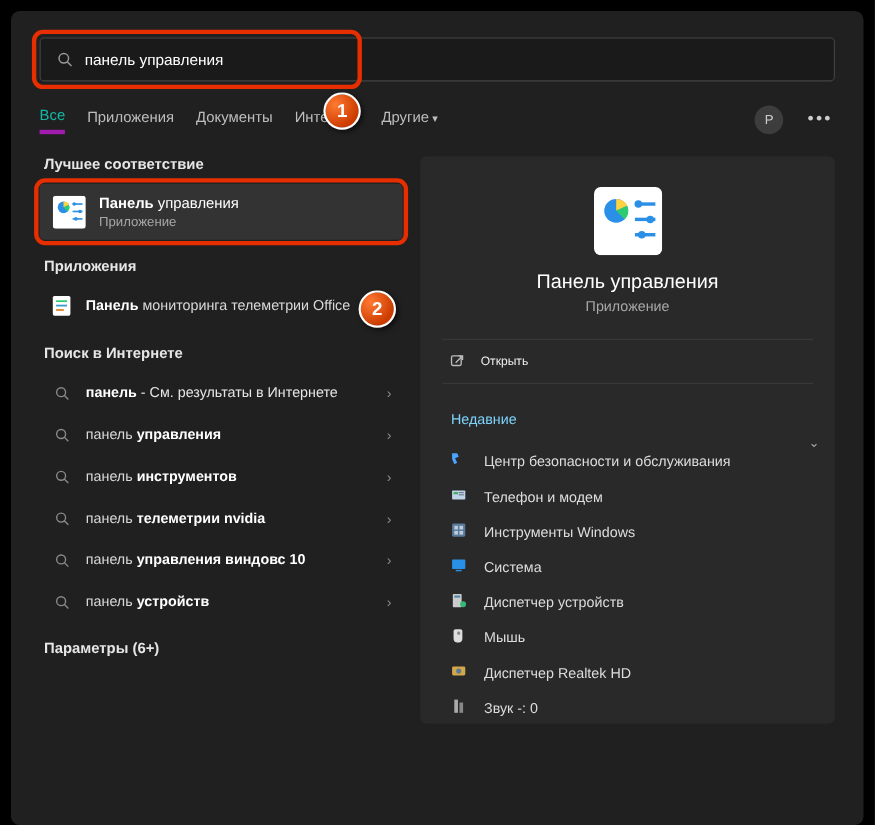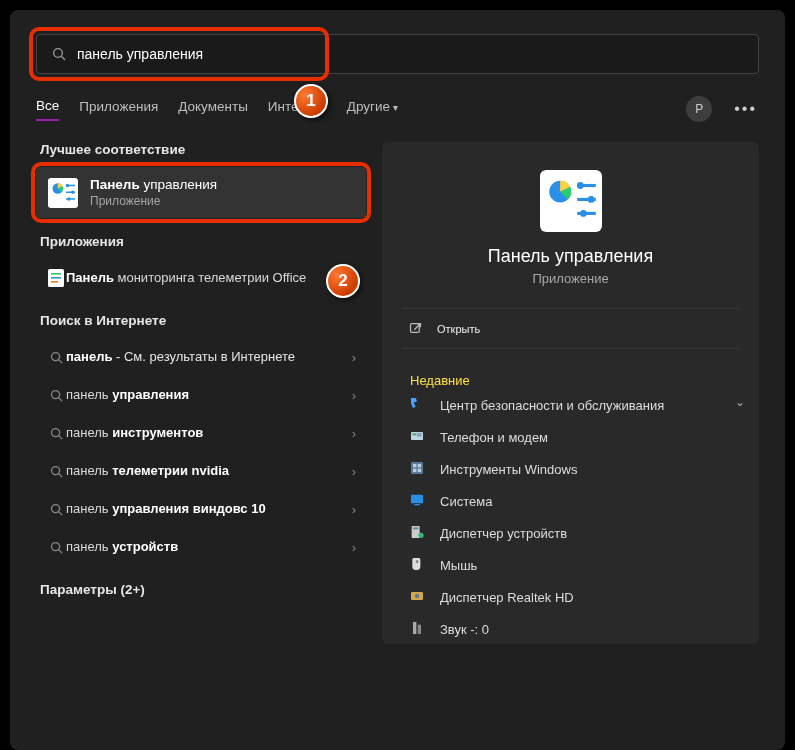--- a/index.html
+++ b/index.html
@@ -7,53 +7,53 @@
 .panel { position:absolute; top:10px; left:10px; right:10px; bottom:0; background:#202020; border-radius:8px; padding:24px 26px 0; }
 
 .search-wrap { position:relative; margin-bottom:22px; }
 .search-box { display:flex; align-items:center; gap:10px; background:#1a1a1a; border:1px solid #444; border-radius:4px; height:40px; padding:0 14px; }
 .search-box svg { width:16px; height:16px; flex:none; }
 .search-input { flex:1; border:0; background:transparent; color:#fff; font-size:14px; outline:none; }
 .hl-search { position:absolute; top:-7px; left:-7px; width:300px; height:54px; border:4px solid #e62e00; border-radius:10px; pointer-events:none; }
 
 .tabs { display:flex; align-items:center; gap:20px; font-size:13.5px; color:#bdbdbd; margin-bottom:20px; }
 .tab { cursor:pointer; padding-bottom:6px; }
-.tab.active { color:#ffffff; border-bottom:2px solid #a21caf; }
+.tab.active { color:#14b8a6; border-bottom:4px solid #a21caf; }
 .tab .chev { font-size:10px; margin-left:3px; }
 .tabs-spacer { flex:1; }
 .avatar { width:26px; height:26px; border-radius:50%; background:#3d3d3d; color:#ccc; font-size:12px; display:flex; align-items:center; justify-content:center; cursor:pointer; }
 .more-btn { color:#ccc; font-size:16px; cursor:pointer; letter-spacing:2px; padding:0 2px; }
 
 .columns { display:flex; gap:16px; }
 .left { width:330px; }
 .right { flex:1; background:#292929; border-radius:6px; padding:24px 20px 0; position:relative; }
 
 .section-head { font-weight:700; font-size:13.5px; color:#e6e6e6; margin:0 0 10px 4px; }
 .sec-gap { margin-top:16px; }
 
 .best { position:relative; margin-bottom:6px; }
 .best-item { display:flex; align-items:center; gap:12px; background:#333; border-radius:4px; padding:10px 12px; cursor:pointer; }
 .best-icon { width:30px; height:30px; border-radius:3px; display:flex; align-items:center; justify-content:center; flex:none; }
 .best-text .t { font-size:13.5px; color:#fff; }
 .best-text .s { font-size:12px; color:#a6a6a6; margin-top:2px; }
 .hl-best { position:absolute; top:-5px; left:-5px; right:-5px; bottom:-5px; border:4px solid #e62e00; border-radius:10px; pointer-events:none; }
 
-.row { display:flex; align-items:center; padding:9px 10px; border-radius:4px; cursor:pointer; font-size:13px; color:#d9d9d9; }
+.row { display:flex; align-items:center; gap:12px; padding:9px 10px; border-radius:4px; cursor:pointer; font-size:13px; color:#d9d9d9; }
 .row .ico { width:20px; height:20px; display:flex; align-items:center; justify-content:center; flex:none; color:#999; }
 .row .txt { flex:1; line-height:1.35; }
 .row .arr { color:#888; font-size:13px; }
 .row b { color:#fff; font-weight:600; }
 .muted { color:#e5e5e5; }
 
 .detail-icon { width:62px; height:62px; margin:4px auto 14px; }
 .detail-title { text-align:center; font-size:18px; color:#fff; margin-bottom:4px; }
 .detail-sub { text-align:center; font-size:13px; color:#a8a8a8; margin-bottom:22px; }
 .open-row { display:flex; align-items:center; gap:14px; padding:12px 6px; font-size:11px; color:#eee; cursor:pointer; border-top:1px solid #3a3a3a; border-bottom:1px solid #3a3a3a; }
 .expand { position:absolute; right:14px; top:253px; color:#aaa; font-size:12px; cursor:pointer; }
-.recent-head { font-size:13px; color:#fde047; margin:24px 0 0 8px; }
+.recent-head { font-size:13px; color:#7dd3fc; margin:24px 0 14px 8px; }
 .recent-item { display:flex; align-items:flex-end; gap:14px; padding:7px 6px; font-size:13px; color:#ddd; cursor:pointer; }
 .recent-item .ri { width:18px; height:18px; display:flex; align-items:center; justify-content:center; flex:none; }
 
 .badge { position:absolute; width:34px; height:34px; border-radius:50%; background:radial-gradient(circle at 30% 30%,#ff7a33,#cc3c00 70%); border:2px solid #fff; color:#fff; font-weight:700; font-size:17px; display:flex; align-items:center; justify-content:center; box-shadow:2px 2px 5px rgba(0,0,0,.6); z-index:20; }
 .b1 { top:84px; left:294px; }
 .b2 { top:264px; left:326px; }
 
 .cp-svg rect.bg { fill:#fff; }
 </style>
 </head>
@@ -181,21 +181,21 @@
               <svg width="15" height="15" viewBox="0 0 24 24" fill="none" stroke="#8a8a8a" stroke-width="2">
                 <circle cx="10.5" cy="10.5" r="6.5"></circle>
                 <line x1="15" y1="15" x2="21" y2="21"></line>
               </svg>
             </div>
             <div class="txt"><span>панель </span><b>устройств</b></div>
             <div class="arr">›</div>
           </div>
         </div>
 
-      <div class="section-head sec-gap">Параметры (2+)</div>
+      <div class="section-head sec-gap">Параметры (6+)</div>
     </div>
 
     <div class="right">
       <div class="detail-icon">
         <svg class="cp-svg" width="62" height="62" viewBox="0 0 40 40">
             <rect class="bg" x="0" y="0" width="40" height="40" rx="4"></rect>
             <circle cx="13" cy="14" r="7" fill="#2a8fe6"></circle>
             <path d="M13 14 L13 7 A7 7 0 0 1 19.5 11 Z" fill="#ffd23f"></path>
             <path d="M13 14 L19.5 11 A7 7 0 0 1 18 19 Z" fill="#2ecc71"></path>
             <rect x="24" y="9" width="12" height="2" fill="#2a8fe6"></rect>

